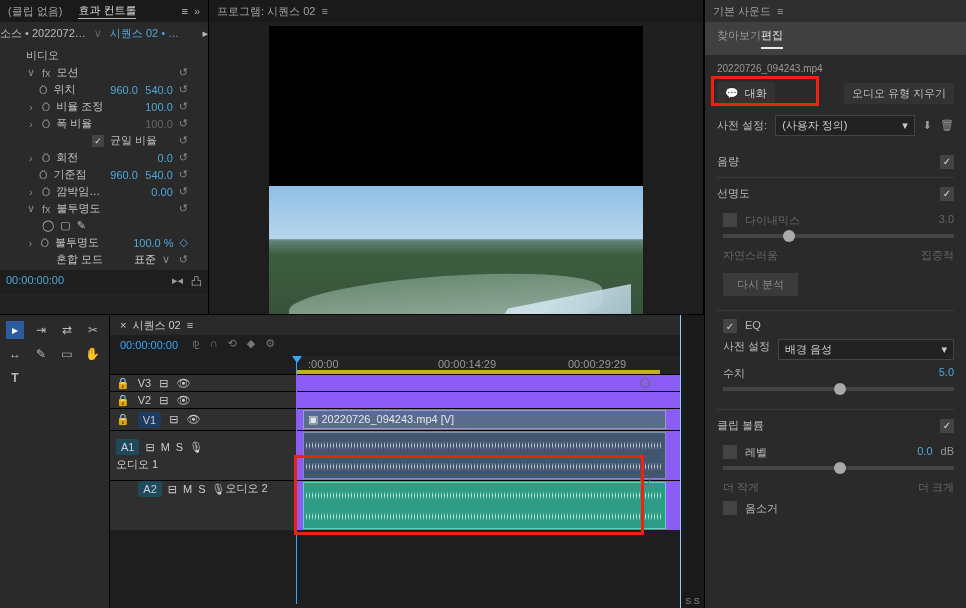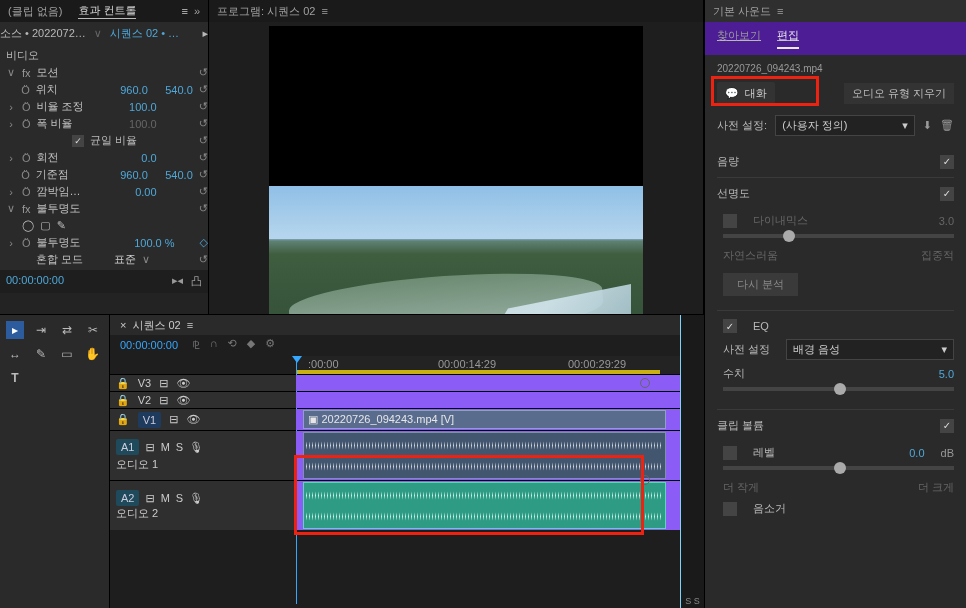--- a/index.html
+++ b/index.html
@@ -9,21 +9,21 @@
 .left-col { width: 208px; display: flex; flex-direction: column; }
 .mid-col { width: 496px; display: flex; flex-direction: column; border-left: 1px solid #000; border-right: 1px solid #000; }
 .right-col { width: 262px; background: #2a2a2a; border-left: 1px solid #000; }
 
 .panel-header { background: #1a1a1a; height: 22px; display: flex; align-items: center; padding: 0 8px; color: #a0a0a0; }
 .panel-header.light { background: #2f2f2f; }
 
 
 .fx-top { display: flex; gap: 8px; padding: 4px 0; background: #2a2a2a; align-items: center; }
 .blue-txt { color: #4ea8da; }
-.fx-body { background: #2a2a2a; padding: 2px 0; }
+.fx-body { background: #2a2a2a; padding: 2px 20px; }
 .fx-row { display: flex; align-items: center; gap: 6px; height: 17px; padding-left: 6px; }
 .fx-row .label { color: #c0c0c0; width: 72px; }
 .fx-val { color: #4ea8da; width: 42px; text-align: right; }
 .reset-icon { margin-left: auto; color: #888; }
 .chev { color: #888; width: 10px; display: inline-block; text-align: center; }
 .stopwatch { color: #888; }
 .checkbox { width: 12px; height: 12px; background: #444; display: inline-flex; align-items: center; justify-content: center; font-size: 9px; }
 .checkbox.checked::after { content: "✓"; color: #ddd; }
 .fx-bottom { background: #1e1e1e; padding: 4px 6px; display: flex; justify-content: space-between; color: #4ea8da; }
 .fx-icons { color: #999; display: flex; gap: 8px; }
@@ -94,38 +94,38 @@
 .wave.teal { background: repeating-linear-gradient(90deg, rgba(230,255,248,.85) 0 1px, transparent 1px 3px); }
 .red-box { position:absolute; border:3px solid #e21; pointer-events:none; }
 .red-tl { left:294px; top:455px; width:350px; height:80px; }
 .vu { width:14px; background:#1a1a1a; border-left:1px solid #7dd3fc; position:relative; }
 .vu .bar { position:absolute; bottom:6px; left:2px; right:2px; top:24px; background:linear-gradient(180deg,#1a1a1a,#1a1a1a); }
 .ss { position:absolute; bottom:2px; left:0; right:0; text-align:center; font-size:9px; color:#888; }
 .small-circ { width: 10px; height:10px; border:1px solid #666; border-radius:50%; display:inline-block; margin:3px auto; }
 
 
 .rp { padding: 0; }
-.rp-tabs { display:flex; gap: 16px; padding: 6px 12px; background:#4c1d95;text-decoration:underline; }
+.rp-tabs { display:flex; padding: 6px 12px; background:#404040; }
 .rp-tab { color:#999; padding-bottom:4px; }
 .rp-tab.active { color:#e8e8e8; border-bottom:2px solid #e8e8e8; }
 .rp-body { padding: 8px 12px; }
 .rp-file { color:#999; font-size:10px; margin-bottom:8px; }
 .dialog-row { display:flex; align-items:center; gap:8px; margin-bottom:10px; position:relative; }
 .dialog-btn { display:flex; align-items:center; gap:6px; padding:4px 8px; background:#333; color:#ccc; border-radius:2px; }
 .red-dlg { position:absolute; left:-6px; top:-6px; width:108px; height:30px; border:3px solid #e21; pointer-events:none; }
 .clear-btn { margin-left:auto; background:#333; padding:3px 8px; color:#bbb; }
 .preset-row { display:flex; align-items:center; gap:8px; margin-bottom:10px; }
 .preset-sel { flex:1; background:#222; border:1px solid #444; padding:2px 6px; color:#ccc; display:flex; align-items:center; justify-content:space-between; }
 .dl-icon { color:#999; }
 .section { display:flex; align-items:center; justify-content:space-between; padding: 8px 0; border-top:1px solid #3a3a3a; }
 .section.first { border-top:none; }
 .cb { width:14px;height:14px;background:#444;display:inline-flex;align-items:center;justify-content:center;font-size:10px; }
 .cb.checked::after{content:"✓";color:#ddd;}
 .sub { padding: 4px 0 8px 6px; }
-.sub-row { display:flex; align-items:center; gap:16px; margin-bottom:6px; }
+.sub-row { display:flex; gap:8px; margin-bottom:6px; }
 .muted { color:#666; }
 .slider { position:relative; height:4px; background:#444; margin:6px 0 10px; }
 .slider .thumb { position:absolute; top:-4px; width:12px;height:12px;border-radius:50%;background:#aaa; }
 .blue-num { color:#4ea8da; }
 .reanalyze { background:#3a3a3a; color:#888; padding:4px 14px; display:inline-block; margin-top:4px; }
 </style>
 </head>
 <body>
 
 <div class="app">
@@ -475,21 +475,21 @@
           <span>오디오 1</span>
         </div>
         <div class="tr-body">
           <div class="clip-a">
             <div class="wave half"></div>
               <div class="wave half2"></div>
           </div>
         </div>
       </div>
       <div class="track a2">
-        <div class="tr-head audio" style="flex-direction:column;align-items:flex-start;justify-content:center;gap:0;text-align:center;">
+        <div class="tr-head audio" style="flex-direction:row;align-items:flex-start;justify-content:center;gap:0;text-align:center;">
           <div style="display:flex;gap:6px;align-items:center;">
             <span class="badge">A2</span>
             <span>⊟</span>
               <span>M</span>
               <span>S</span>
               <span>🎙</span>
           </div>
           <span>오디오 2</span>
         </div>
         <div class="tr-body">

